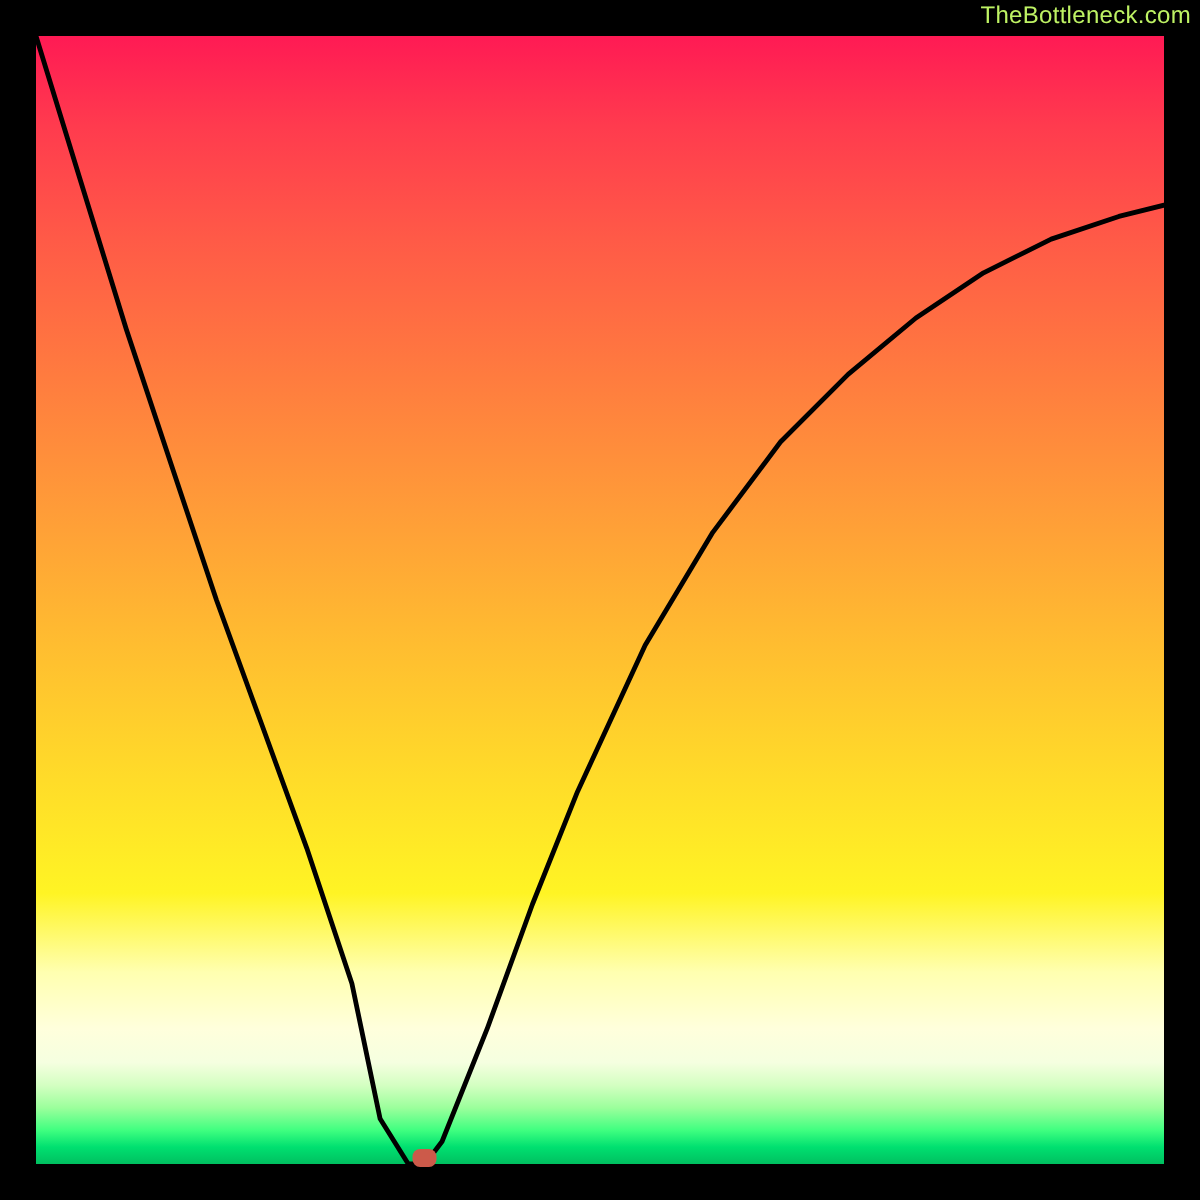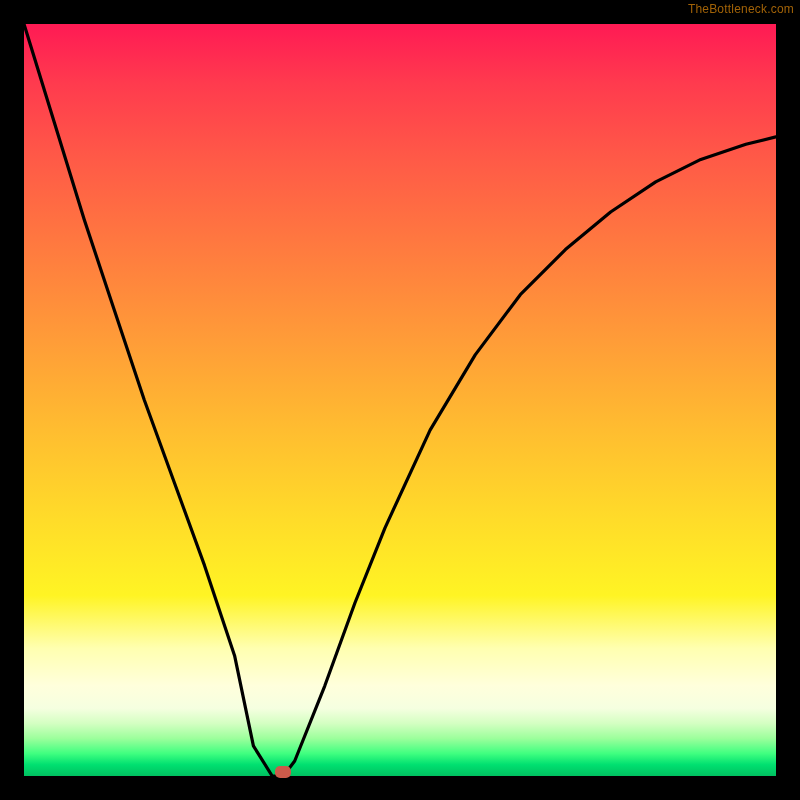--- a/index.html
+++ b/index.html
@@ -48,22 +48,22 @@
     position: absolute;
     left: 0;
     top: 0;
     width: 752px;
     height: 752px;
   }
   .watermark {
     position: absolute;
     top: 2px;
     right: 6px;
-    color: #a16207;
-    font-size: 12px;
+    color: #bef264;
+    font-size: 16px;
     font-weight: 500;
     letter-spacing: 0.2px;
     user-select: none;
   }
   .red-dot {
     position: absolute;
     width: 16px;
     height: 12px;
     border-radius: 5px;
     background: #cc5a4a;

